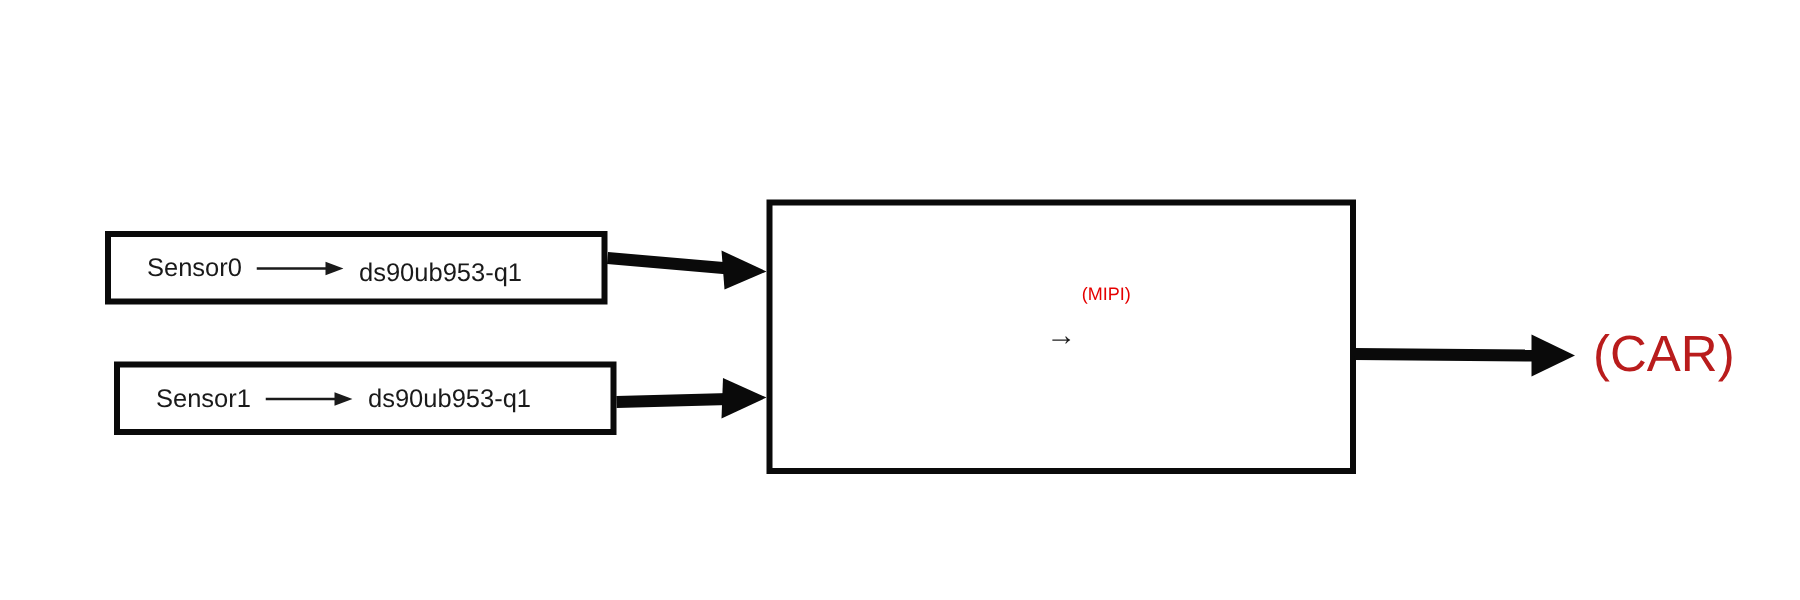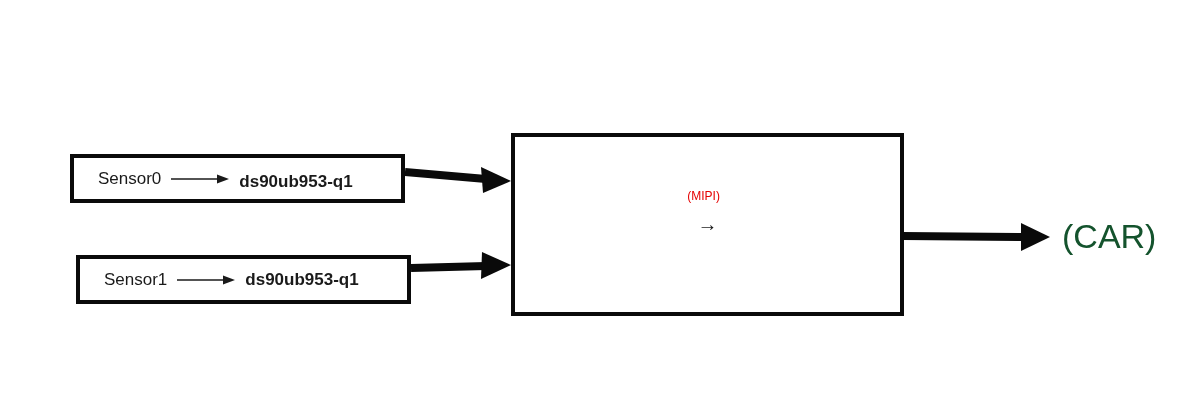--- a/index.html
+++ b/index.html
@@ -31,21 +31,20 @@
   }
   .sensor-label {
     font-size: 17px;
     color: #1a1a1a;
     white-space: nowrap;
   }
   .serializer-label {
     font-size: 17px;
     color: #1a1a1a;
     white-space: nowrap;
-    font-weight: bold;
   }
   .inner-arrow {
     flex: 0 0 auto;
     display: block;
   }
   .deserializer-box {
     left: 511px;
     top: 133px;
     width: 393px;
     height: 183px;
@@ -81,51 +80,51 @@
     top: 0;
     width: 1200px;
     height: 400px;
     pointer-events: none;
   }
   .car-label {
     position: absolute;
     left: 1062px;
     top: 217px;
     font-size: 34px;
-    color: #14532d;
+    color: #b91c1c;
     white-space: nowrap;
   }
 </style>
 </head>
 <body>
 
 <div class="canvas">
 
   <div class="node-box sensor-box" style="left:70px; top:154px;">
     <span class="sensor-label">Sensor0</span>
     <svg class="inner-arrow" width="58" height="12" viewBox="0 0 58 12">
       <line x1="0" y1="6" x2="48" y2="6" stroke="#1a1a1a" stroke-width="1.6"></line>
       <polygon points="58,6 46,1.5 46,10.5" fill="#1a1a1a"></polygon>
     </svg>
     <span class="serializer-label" style="position:relative; top:3px;">ds90ub953-q1</span>
   </div>
 
-  <div class="node-box sensor-box" style="left:76px; top:241px;margin-top:14px;">
+  <div class="node-box sensor-box" style="left:76px; top:241px;">
     <span class="sensor-label">Sensor1</span>
     <svg class="inner-arrow" width="58" height="12" viewBox="0 0 58 12">
       <line x1="0" y1="6" x2="48" y2="6" stroke="#1a1a1a" stroke-width="1.6"></line>
       <polygon points="58,6 46,1.5 46,10.5" fill="#1a1a1a"></polygon>
     </svg>
     <span class="serializer-label">ds90ub953-q1</span>
   </div>
 
   <div class="node-box deserializer-box">
     <div class="deser-text">
       <span class="deser-arrow-wrap">
-        <span class="mipi-note" style="color:#e50000;">(MIPI)</span>
+        <span class="mipi-note" style="color:#e50000;margin-left:34px;">(MIPI)</span>
         <span class="deser-arrow-glyph">→</span>
       </span>
     </div>
   </div>
 
   <svg class="connectors" viewBox="0 0 1200 400">
 
     <g>
       <line x1="405" y1="172" x2="486" y2="179" stroke="#0a0a0a" stroke-width="8"></line>
       <polygon points="511,181 481,167 483,193" fill="#0a0a0a"></polygon>

